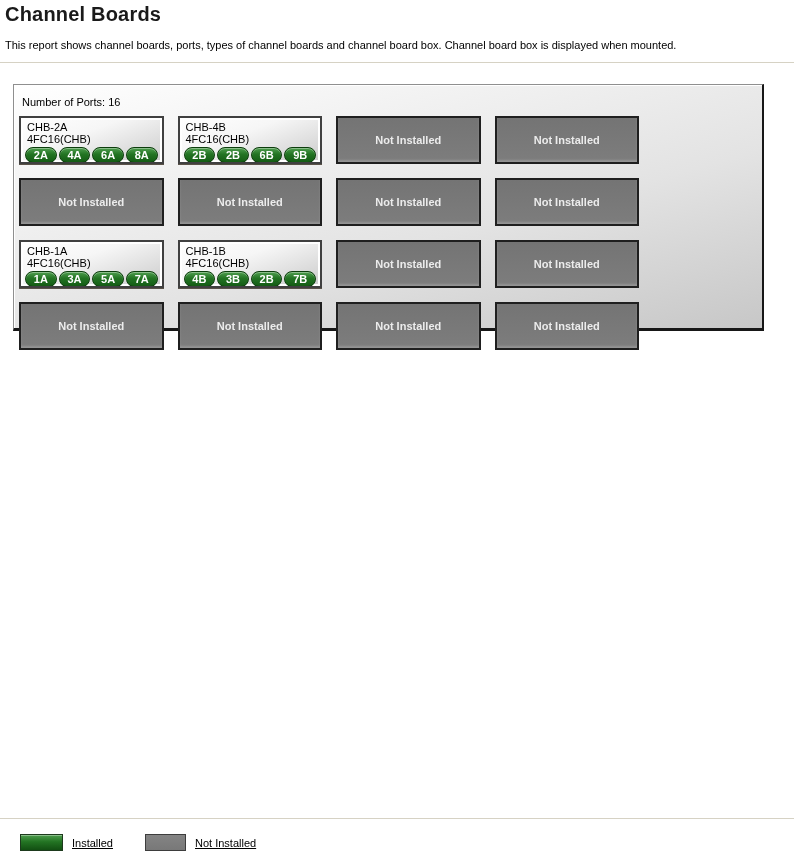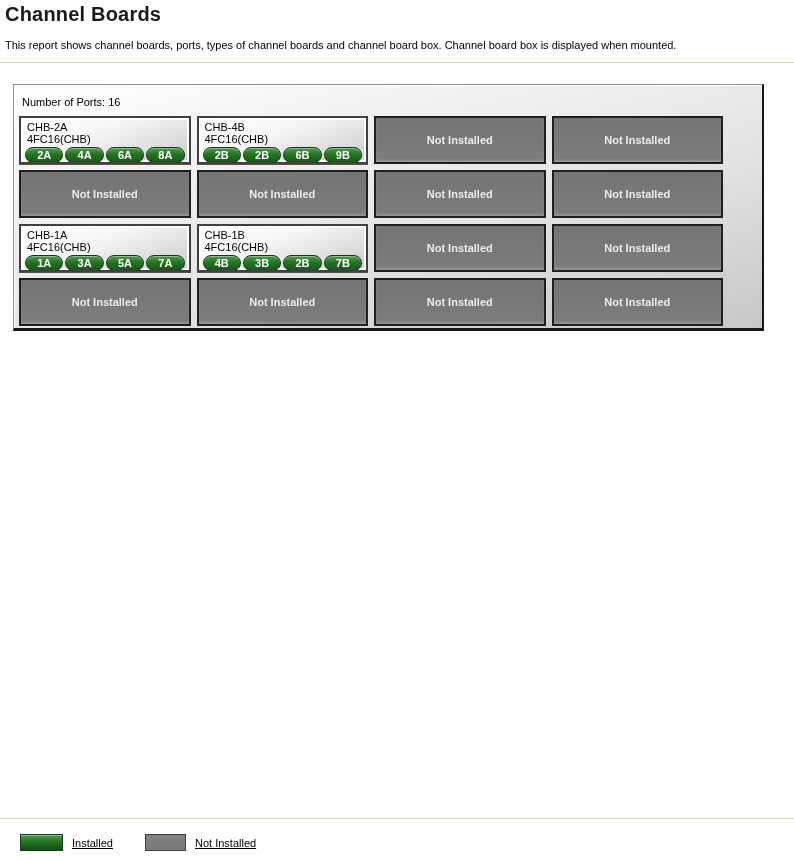--- a/index.html
+++ b/index.html
@@ -15,22 +15,22 @@
   
   .panel{
     position:absolute;left:13px;top:84px;width:751px;height:247px;box-sizing:border-box;
     border:1px solid #8f8f8f;border-right:2px solid #171717;border-bottom:3px solid #171717;
     background:linear-gradient(165deg,#ffffff 0%,#f3f3f3 25%,#e3e3e3 60%,#c7c7c7 100%);
     box-shadow:inset 0 1px 0 #ffffff, inset 1px 0 0 #ffffff;
   }
   .panel-header{position:absolute;left:8px;top:11px;font-size:11px;color:#000;}
 
   .grid{
-    position:absolute;left:5px;top:31px;width:704px;
-    display:grid;grid-template-columns:repeat(4,1fr);grid-auto-rows:48px;gap:6px;
+    position:absolute;left:5px;top:31px;width:620px;
+    display:grid;grid-template-columns:repeat(4,1fr);grid-auto-rows:48px;gap:14px;
   }
 
   
   .board{
     box-sizing:border-box;border:2px solid #404040;
     background:linear-gradient(160deg,#ffffff 0%,#f6f6f6 40%,#cbcbcb 100%);
     box-shadow:inset 0 0 0 2px #ffffff, 0 1px 0 #5a5248;
     padding:3px 4px 3px 4px;display:flex;flex-direction:column;overflow:hidden;
   }
   .board-name,.board-type{font-size:11px;line-height:12px;color:#000;padding-left:2px;white-space:nowrap;}

